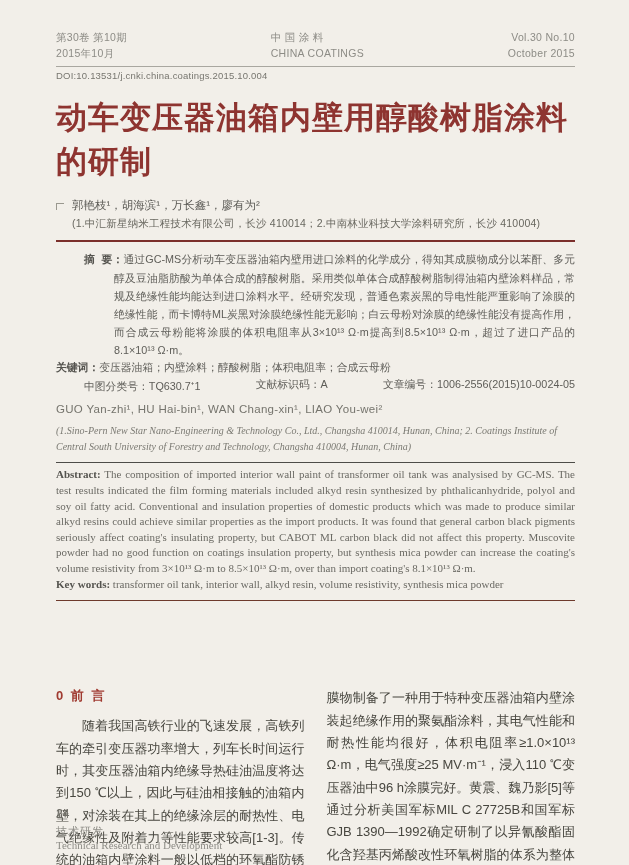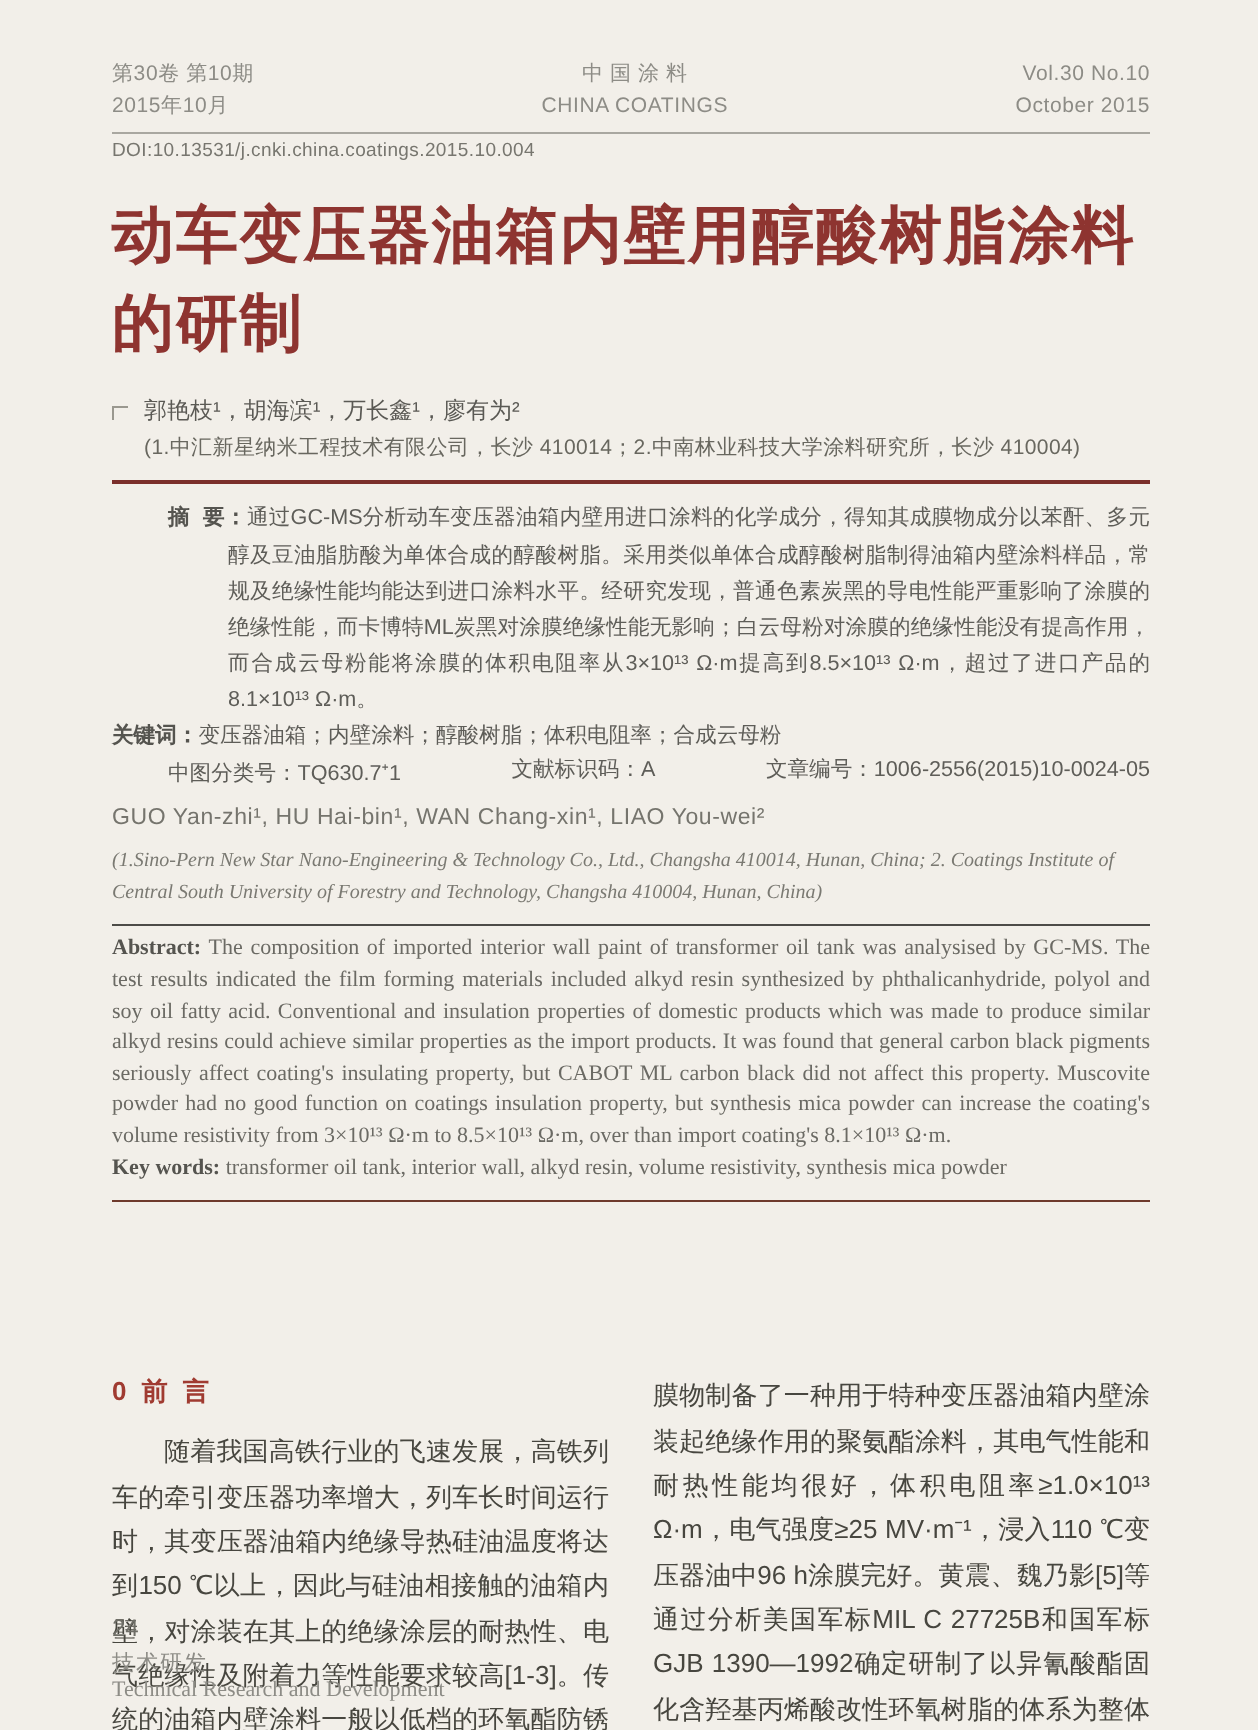--- a/index.html
+++ b/index.html
@@ -20,21 +20,21 @@
   .journal-header {
     display: flex;
     justify-content: space-between;
     align-items: flex-start;
     font-size: 10.5px;
     line-height: 1.5;
     color: #8d8c86;
     letter-spacing: 0.3px;
   }
   .jh-col { white-space: nowrap; }
-  .jh-center { text-align: center; }
+  .jh-center { }
   .jh-right { text-align: right; }
   .header-rule {
     border: none;
     border-top: 1px solid #a9a7a0;
     margin: 4px 0 3px 0;
   }
   .doi-line { font-size: 9.5px; color: #77766f; letter-spacing: 0.2px; }
 
   
   .title-cn {

